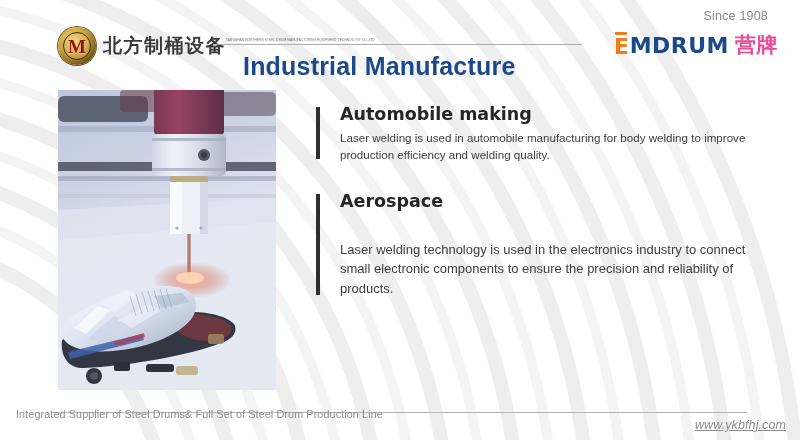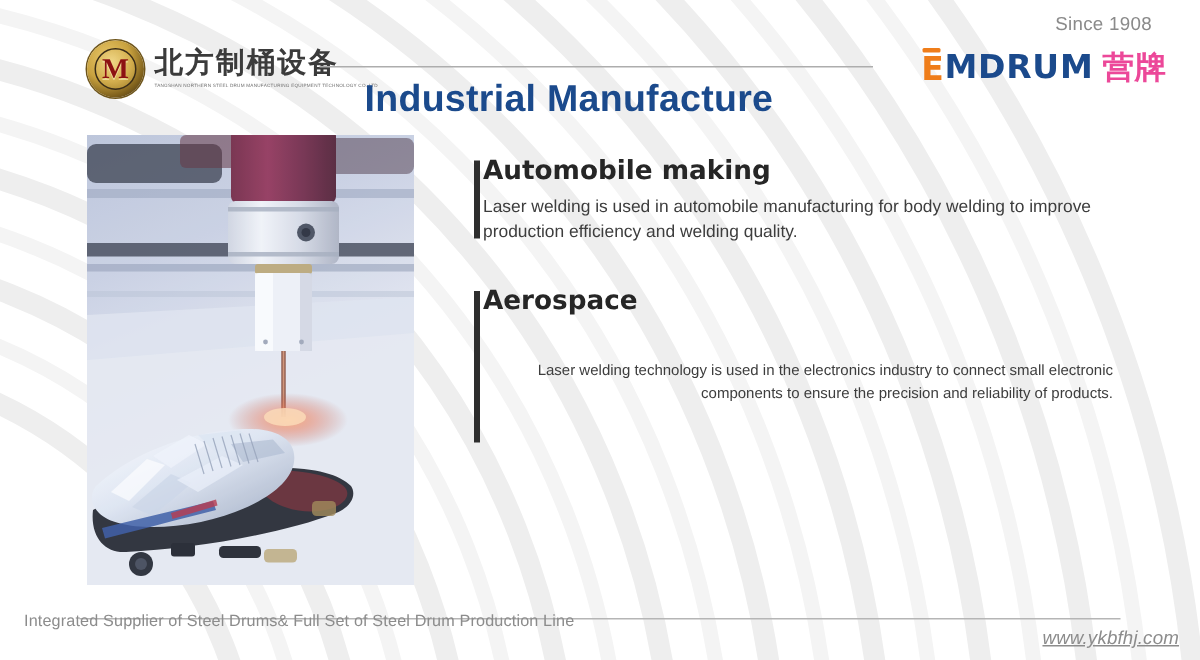--- a/index.html
+++ b/index.html
@@ -46,21 +46,21 @@
     border: 1.5px solid #3a2d18;
   }
   .badge-letter {
     position: absolute; left: 0; top: 0; width: 38px; height: 38px;
     display: flex; align-items: center; justify-content: center;
     font-family: "Liberation Serif", serif;
     font-weight: bold; font-size: 19px; color: #8d1212;
     line-height: 1;
     text-shadow: 0 1px 0 rgba(255,245,205,.55);
   }
-  #logo-text { display: flex; flex-direction: column; justify-content: center; }
+  #logo-text { display: flex; flex-direction: row; justify-content: center; }
   #logo-cn {
     font-family: "DejaVu Sans", sans-serif;
     font-size: 19px; font-weight: bold; color: #3b3b3b;
     letter-spacing: 1.5px; line-height: 1.05;
   }
   #logo-sub {
     font-size: 3.1px; color: #6d6d6d; letter-spacing: .15px;
     margin-top: 2px; white-space: nowrap; transform-origin: left top;
   }
   #header-rule {
@@ -101,36 +101,36 @@
     position: absolute; left: 58px; top: 90px; width: 218px; height: 300px;
     overflow: hidden; z-index: 2;
     background: #cfd6e6;
   }
   #photo svg { display: block; width: 218px; height: 300px; }
   
   #sections {
     position: absolute; left: 316px; top: 104px; width: 460px;
     z-index: 3;
   }
-  .section { position: relative; padding-left: 6px; margin-bottom: 27px; }
+  .section { position: relative; padding-left: 24px; margin-bottom: 27px; }
   .section:last-child { margin-bottom: 0; }
   .sec-bar {
     position: absolute; left: 0; top: 3px; width: 4px; height: 52px;
     background: #2e2e2e;
   }
   .sec-title {
     font-family: "DejaVu Sans", sans-serif;
     font-size: 17.5px; font-weight: bold; color: #262626;
     line-height: 1.25; margin-bottom: 3px;
   }
   .sec-body {
     font-size: 11.6px; color: #3d3d3d; line-height: 1.52;
     max-width: 420px;
   }
-  .section.small .sec-body { font-size: 10px; line-height: 1.5; text-align: right; }
+  .section.small .sec-body { font-size: 13px; line-height: 1.5; }
   
   #footer-rule {
     position: absolute; left: 53px; top: 412px; width: 694px; height: 1px;
     background: #b5b5b5; z-index: 2;
   }
   #footer-left {
     position: absolute; left: 16px; top: 408px;
     font-size: 10.8px; color: #8c8c8c; letter-spacing: .1px;
     z-index: 3;
   }

